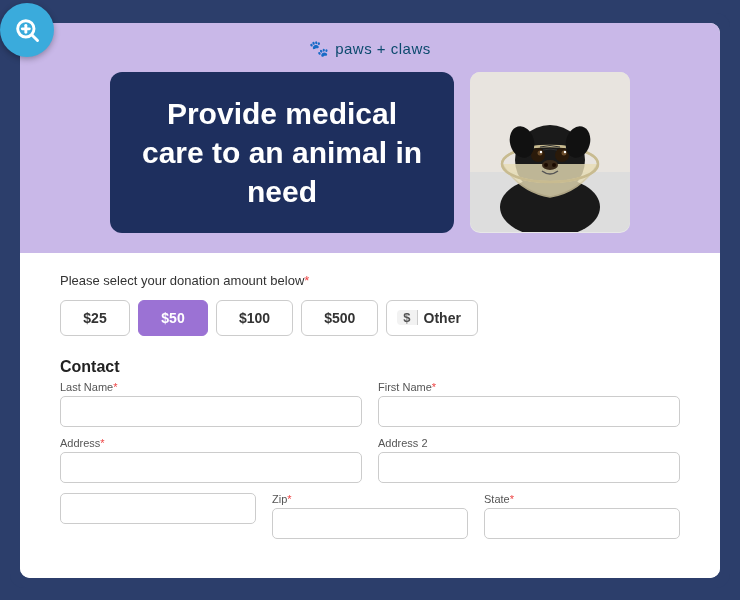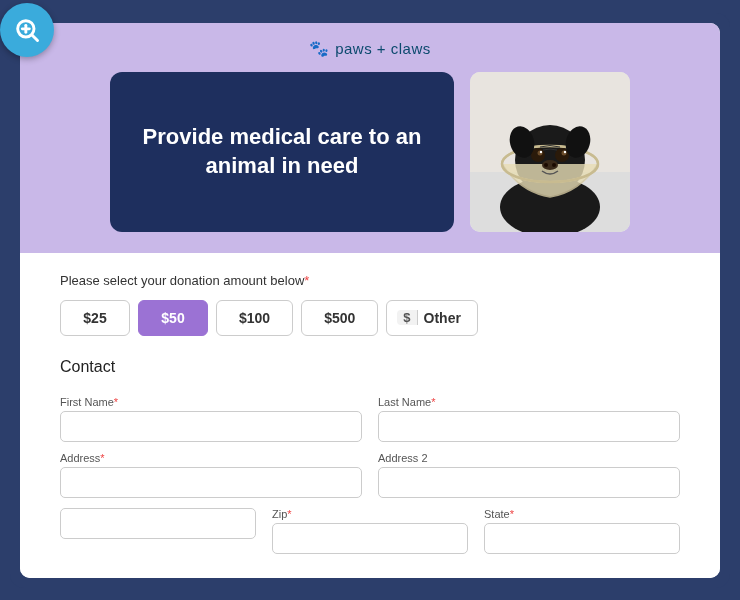--- a/index.html
+++ b/index.html
@@ -96,21 +96,21 @@
       border-radius: 12px;
       padding: 22px 24px;
       flex: 1;
       display: flex;
       align-items: center;
       justify-content: center;
     }
 
     .hero-headline {
       color: white;
-      font-size: 22px;
+      font-size: 30px;
       font-weight: 800;
       text-align: center;
       line-height: 1.3;
     }
 
     .hero-dog {
       width: 160px;
       border-radius: 10px;
       background: #e8e8e8;
       overflow: hidden;
@@ -189,23 +189,23 @@
       margin-left: -6px;
       border-radius: 4px 0 0 4px;
     }
 
     .contact-section {
       margin-top: 4px;
     }
 
     .contact-title {
       font-size: 16px;
-      font-weight: 400;
+      font-weight: 700;
       color: #222;
-      margin-bottom: 20px;
+      margin-bottom: 5px;
     }
 
     .form-row {
       display: flex;
       gap: 16px;
       margin-bottom: 10px;
     }
 
     .form-group {
       flex: 1;
@@ -306,25 +306,25 @@
           <span class="dollar-box">$</span>
           <span>Other</span>
         </button>
       </div>
 
       <div class="contact-section">
         <h2 class="contact-title">Contact</h2>
 
         <div class="form-row">
           <div class="form-group">
+            <label>Last Name<span class="required">*</span></label>
+            <input type="text" style="">
+          </div>
+          <div class="form-group">
             <label>First Name<span class="required">*</span></label>
-            <input type="text" style="">
-          </div>
-          <div class="form-group">
-            <label>Last Name<span class="required">*</span></label>
             <input type="text" style="">
           </div>
         </div>
 
         <div class="form-row">
           <div class="form-group">
             <label>Address<span class="required">*</span></label>
             <input type="text" style="">
           </div>
           <div class="form-group">

